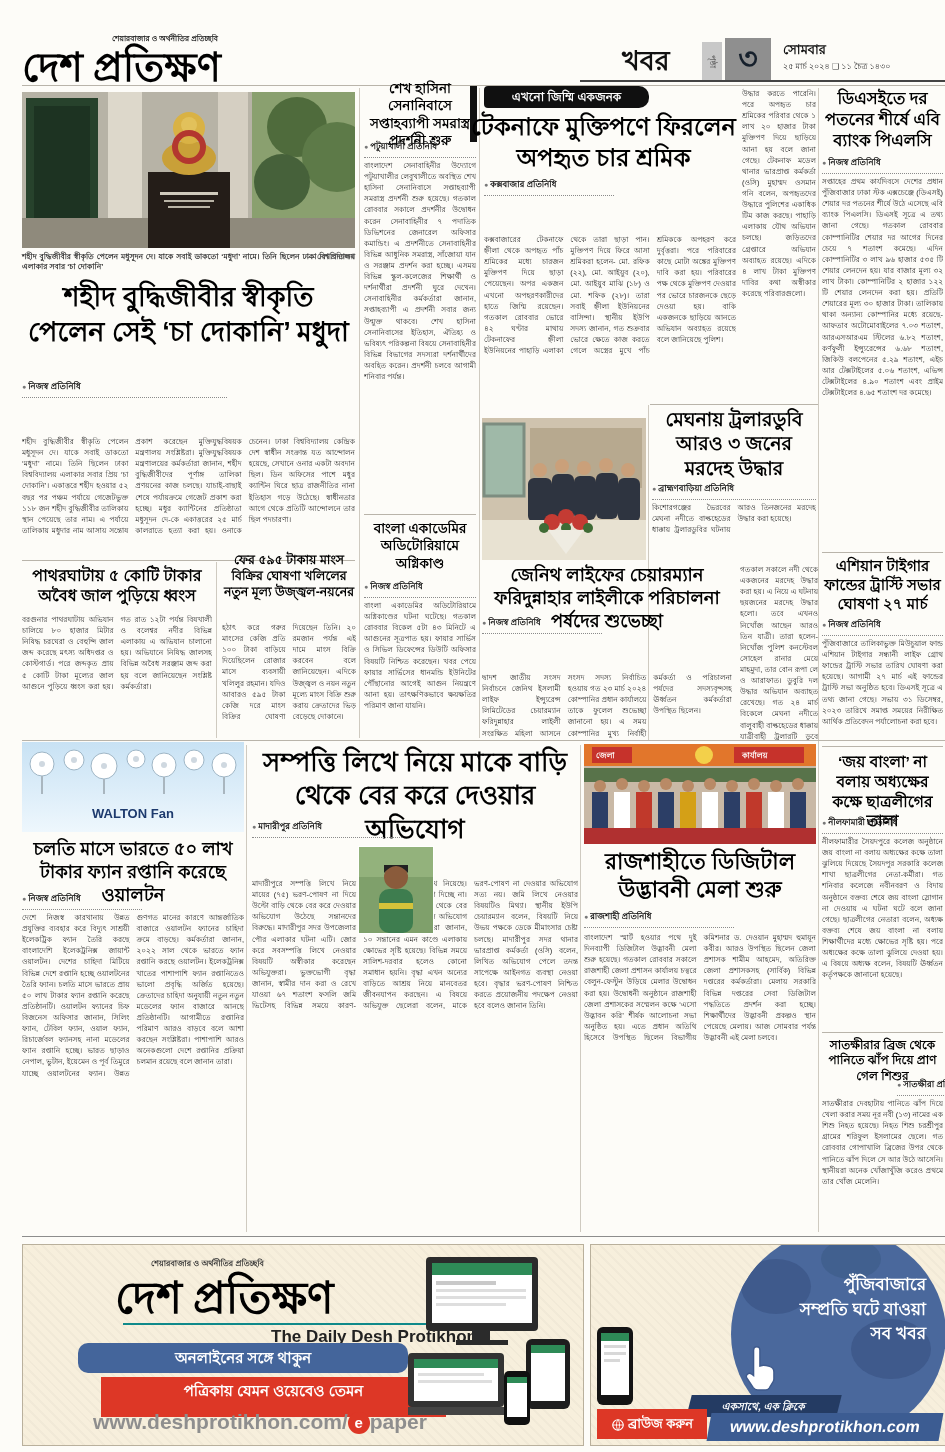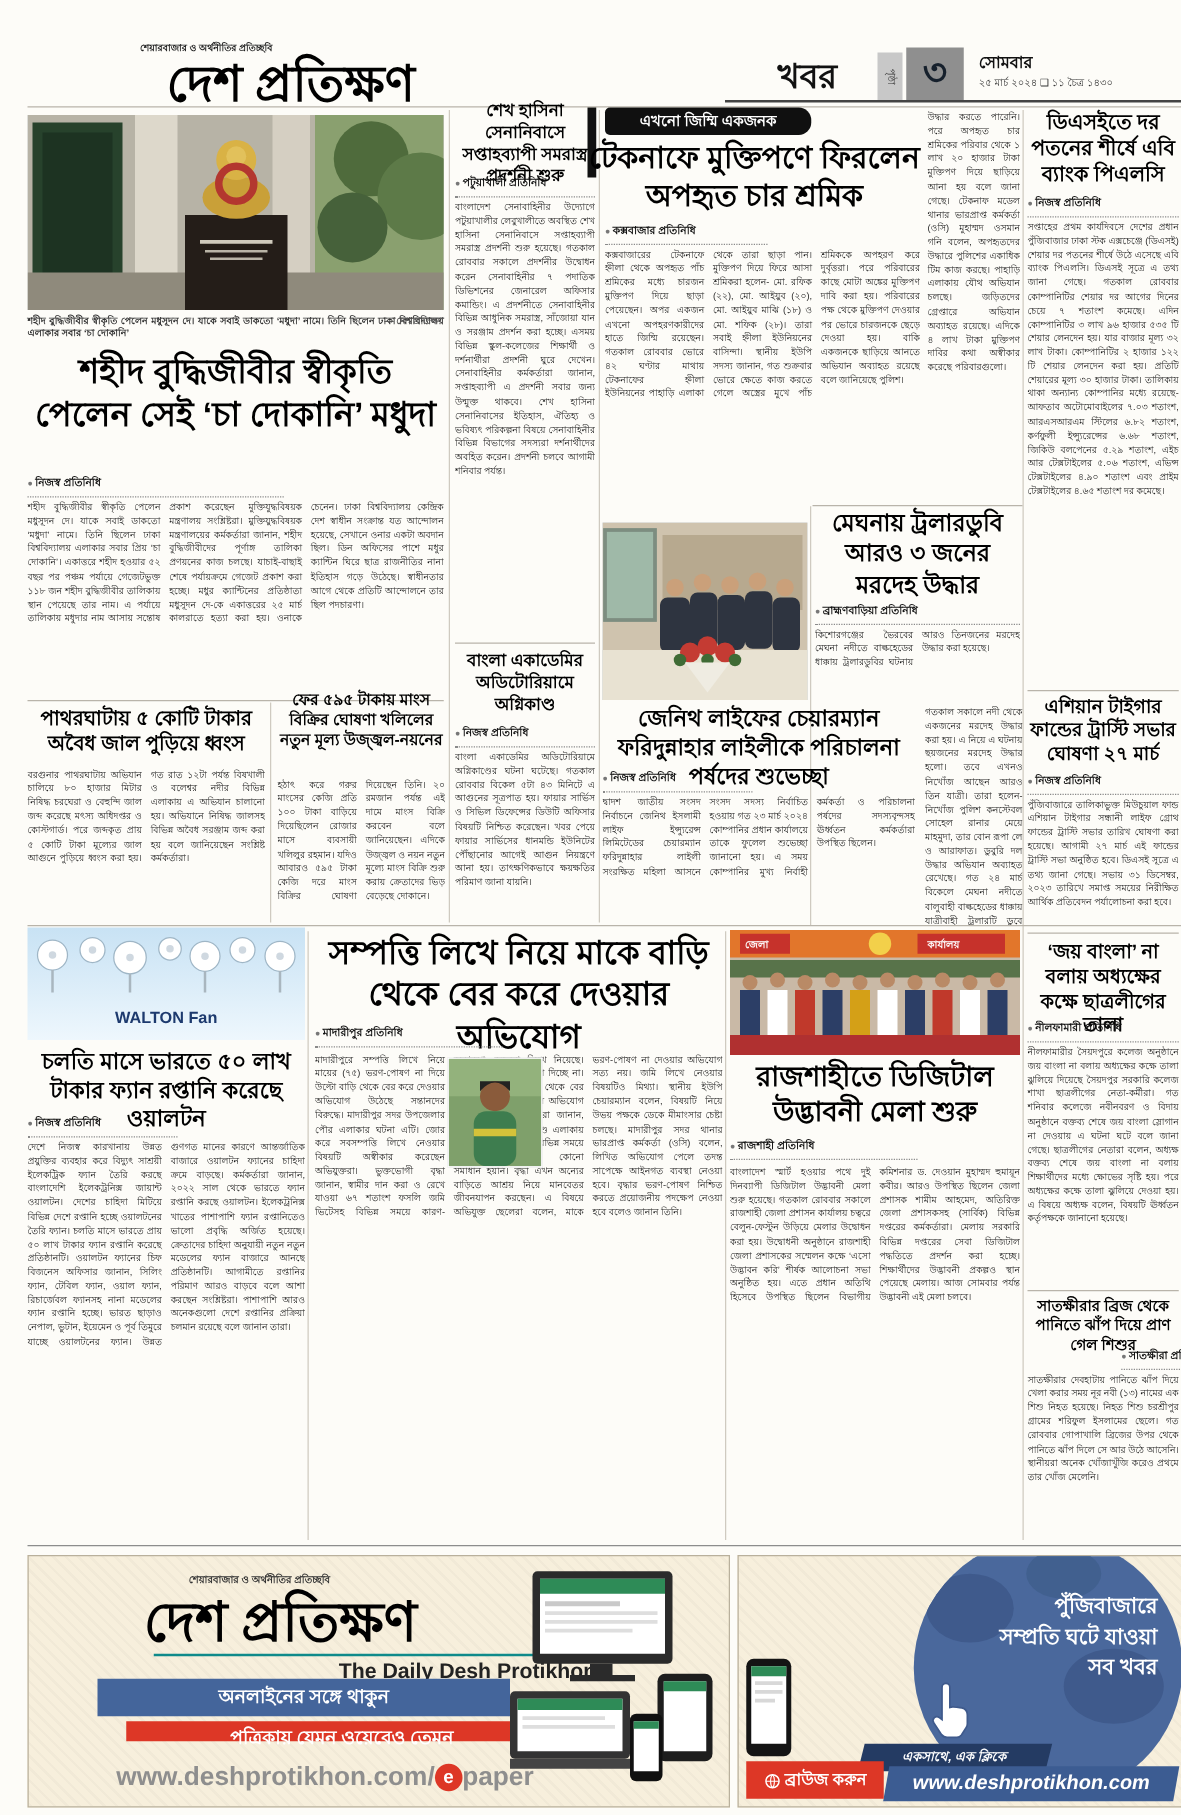--- a/index.html
+++ b/index.html
@@ -4,31 +4,31 @@
 <style>
   html,body{margin:0;padding:0;background:#e9e9e9;}
   #page{position:relative;width:945px;height:1452px;background:#fdfcf8;margin:0 auto;
         font-family:"Liberation Sans","DejaVu Sans",sans-serif;overflow:hidden;color:#111;}
   .abs{position:absolute;}
   .hl{font-weight:bold;color:#000;text-align:center;line-height:1.28;}
   .body{font-size:7.4px;line-height:1.5;text-align:justify;color:#1d1d1d;overflow:hidden;}
   .byline{font-size:8.5px;font-weight:bold;color:#111;border-bottom:1px dotted #8a8a8a;padding-bottom:3px;}
   .byline::before{content:"● ";color:#777;font-size:7px;}
   .c2{column-count:2;column-gap:7px;}
-  .c3{column-count:3;column-gap:7px;}
+  .c3{column-count:3;column-gap:7px;margin-top:36px;}
   .vr{width:1px;background:#cfcac0;}
   .hrline{height:1px;background:#b9b4aa;}
   .caption{font-size:7.6px;font-weight:bold;color:#333;line-height:1.35;text-align:justify;}
   .kicker{background:#101010;color:#fff;font-weight:bold;font-size:12px;text-align:center;
           border-radius:4px 10px 10px 4px;line-height:22px;}
   .photo{overflow:hidden;background:#ccc;}
   .banner{background:#f7efdc;border:1px solid #b9b09c;overflow:hidden;
           background-image:repeating-linear-gradient(45deg,rgba(0,0,0,.025) 0 2px,transparent 2px 7px);}
   .strip{color:#fff;font-weight:bold;text-align:center;}
-  .masthead{font-family:"Liberation Serif","DejaVu Serif",serif;font-weight:bold;color:#000;text-align:right;}
+  .masthead{font-family:"Liberation Serif","DejaVu Serif",serif;font-weight:bold;color:#000;}
 </style>
 </head>
 <body>
 
 <div id="page">
 
   <div class="abs" style="left:112px;top:33px;width:220px;font-size:7.5px;font-weight:bold;color:#222;">শেয়ারবাজার ও অর্থনীতির প্রতিচ্ছবি</div>
   <div class="abs masthead" style="left:22px;top:36px;width:310px;font-size:40px;">দেশ প্রতিক্ষণ</div>
 
   <div class="abs" style="left:622px;top:40px;font-size:27px;font-weight:bold;">খবর</div>
@@ -254,22 +254,22 @@
   </div>
   <div class="abs hl" style="left:584px;top:848px;width:232px;font-size:22px;">রাজশাহীতে ডিজিটাল উদ্ভাবনী মেলা শুরু</div>
   <div class="abs byline" style="left:584px;top:910px;width:150px;">রাজশাহী প্রতিনিধি</div>
   <div class="abs body c2" style="left:584px;top:932px;width:232px;height:300px;">বাংলাদেশ স্মার্ট হওয়ার পথে দুই দিনব্যাপী ডিজিটাল উদ্ভাবনী মেলা শুরু হয়েছে। গতকাল রোববার সকালে রাজশাহী জেলা প্রশাসন কার্যালয় চত্বরে বেলুন-ফেস্টুন উড়িয়ে মেলার উদ্বোধন করা হয়। উদ্বোধনী অনুষ্ঠানে রাজশাহী জেলা প্রশাসকের সম্মেলন কক্ষে ‘এসো উদ্ভাবন করি’ শীর্ষক আলোচনা সভা অনুষ্ঠিত হয়। এতে প্রধান অতিথি হিসেবে উপস্থিত ছিলেন বিভাগীয় কমিশনার ড. দেওয়ান মুহাম্মদ হুমায়ূন কবীর। আরও উপস্থিত ছিলেন জেলা প্রশাসক শামীম আহমেদ, অতিরিক্ত জেলা প্রশাসকসহ (সার্বিক) বিভিন্ন দপ্তরের কর্মকর্তারা। মেলায় সরকারি বিভিন্ন দপ্তরের সেবা ডিজিটাল পদ্ধতিতে প্রদর্শন করা হচ্ছে। শিক্ষার্থীদের উদ্ভাবনী প্রকল্পও স্থান পেয়েছে মেলায়। আজ সোমবার পর্যন্ত উদ্ভাবনী এই মেলা চলবে।</div>
 
   <div class="abs banner" style="left:22px;top:1244px;width:560px;height:200px;">
     <div class="abs" style="left:128px;top:12px;font-size:8px;font-weight:bold;color:#333;">শেয়ারবাজার ও অর্থনীতির প্রতিচ্ছবি</div>
     <div class="abs masthead" style="left:92px;top:20px;font-size:44px;">দেশ প্রতিক্ষণ</div>
     <div class="abs" style="left:100px;top:78px;width:320px;height:2px;background:#0f8a8a;"></div>
     <div class="abs" style="left:248px;top:82px;font-size:17px;font-weight:bold;color:#222;">The Daily Desh Protikhon</div>
-    <div class="abs strip" style="left:55px;top:98px;width:330px;height:30px;background:#44659b;font-size:15px;line-height:30px;">অনলাইনের সঙ্গে থাকুন</div>
-    <div class="abs strip" style="left:78px;top:132px;width:345px;height:16px;background:#dd3726;font-size:15px;line-height:28px;font-family:Liberation Serif, serif;">পত্রিকায় যেমন ওয়েবেও তেমন</div>
+    <div class="abs strip" style="left:55px;top:98px;width:330px;height:30px;background:#44659b;font-size:15px;line-height:30px;border-radius:10px;">অনলাইনের সঙ্গে থাকুন</div>
+    <div class="abs strip" style="left:78px;top:132px;width:345px;height:40px;background:#dd3726;font-size:15px;line-height:28px;">পত্রিকায় যেমন ওয়েবেও তেমন</div>
     <div class="abs" style="left:70px;top:165px;font-size:21px;font-weight:bold;color:#8e8e8e;">
       <span>www.deshprotikhon.com/</span><span style="display:inline-block;width:22px;height:22px;background:#dd3726;color:#fff;border-radius:50%;
                font-size:15px;text-align:center;line-height:22px;vertical-align:middle;">e</span><span>paper</span>
     </div>
     <svg class="abs" style="left:385px;top:8px;" width="170" height="185" viewBox="0 0 170 185">
       <rect x="18" y="4" width="112" height="74" rx="4" fill="#2b2b2b"></rect>
       <rect x="24" y="10" width="100" height="60" fill="#ffffff"></rect>
       <rect x="24" y="10" width="100" height="12" fill="#2e8b57"></rect>
       <rect x="28" y="28" width="60" height="4" fill="#c9c9c9"></rect>
         <rect x="28" y="36" width="90" height="3" fill="#dedede"></rect>

